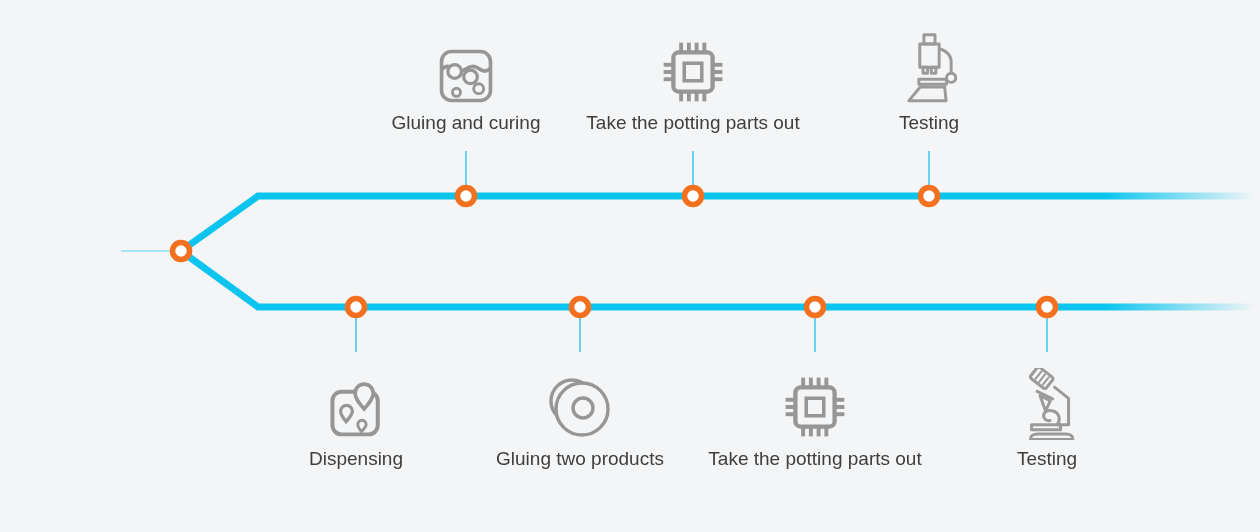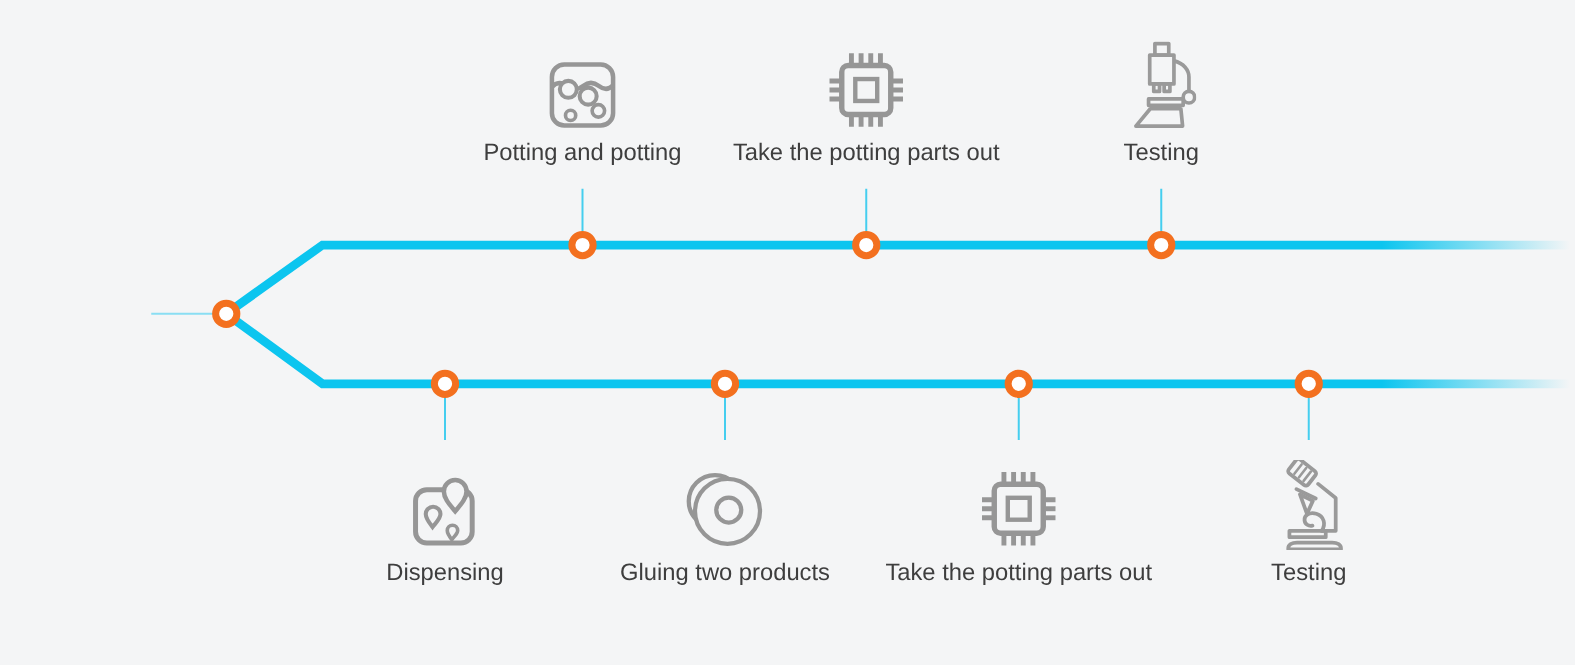--- a/index.html
+++ b/index.html
@@ -88,21 +88,21 @@
     <div class="icon-box">
       <svg width="58" height="58" viewBox="0 0 64 64" fill="none" stroke="#969696">
         <rect x="5" y="5" width="54" height="54" rx="11" stroke-width="4"></rect>
         <path d="M5,25 C9,20.5 14,20.5 18.5,24 C23,27.5 28,27.5 32.5,24 C37,20.5 42,20.5 46.5,24 C51,27.5 55.5,27 59,23.5" stroke-width="4"></path>
         <circle cx="19.5" cy="27" r="7.5" fill="#F4F5F6" stroke-width="3.6"></circle>
         <circle cx="37" cy="33" r="7.5" fill="#F4F5F6" stroke-width="3.6"></circle>
         <circle cx="21.5" cy="50" r="4.5" fill="#F4F5F6" stroke-width="3.2"></circle>
         <circle cx="46" cy="46" r="5.5" fill="#F4F5F6" stroke-width="3.2"></circle>
       </svg>
     </div>
-    <div class="step-label">Potting and potting</div>
+    <div class="step-label">Gluing and curing</div>
   </div>
 
   <div class="step s-top pos-takeout-top">
     <div class="icon-box">
       <svg width="66" height="66" viewBox="0 0 64 64" fill="none" stroke="#969696">
         <rect x="13" y="13" width="38" height="38" rx="5" stroke-width="4.2"></rect>
         <rect x="23.5" y="23.5" width="17" height="17" stroke-width="3.4"></rect>
         <g stroke-width="3.8">
           <line x1="20.5" y1="3.5" x2="20.5" y2="13"></line>
             <line x1="28" y1="3.5" x2="28" y2="13"></line>

